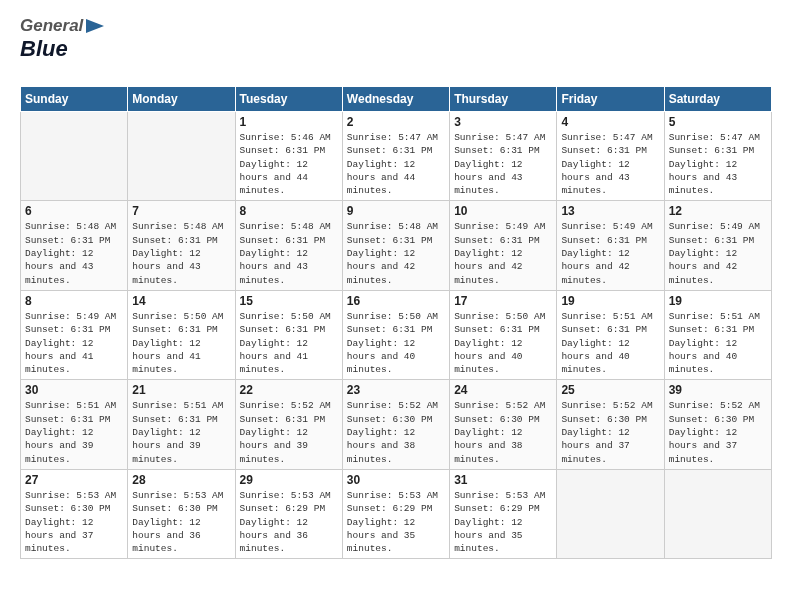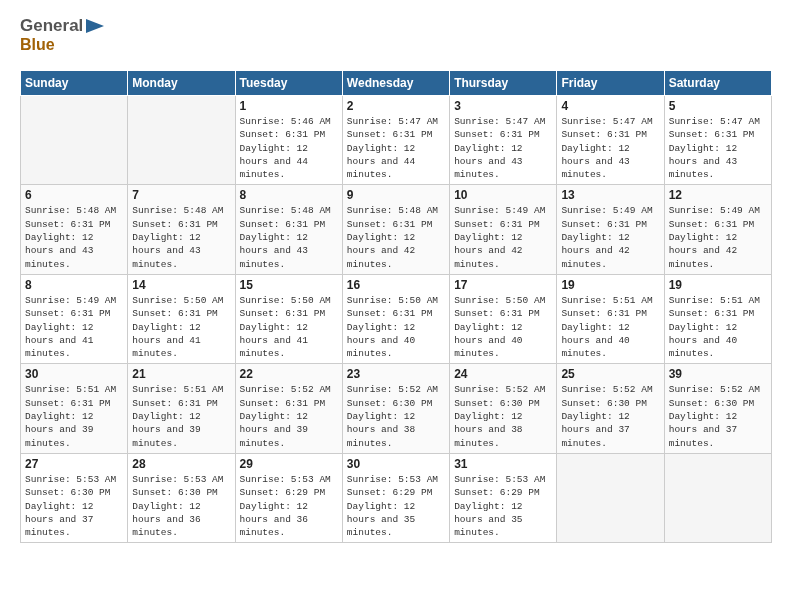--- a/index.html
+++ b/index.html
@@ -1,44 +1,44 @@
 <!DOCTYPE html>
 <html><head>
   <meta charset="utf-8">
   <style>
     * { box-sizing: border-box; margin: 0; padding: 0; }
     body { font-family: Arial, sans-serif; background: #fff; width: 792px; min-height: 612px; }
     .page { width: 792px; padding: 16px 20px; }
     .header { display: flex; justify-content: space-between; align-items: flex-start; margin-bottom: 4px; }
-    .logo { display: flex; flex-direction: column; align-items: flex-start; }
+    .logo { display: flex; flex-direction: column; align-items: flex-start; font-style: italic; }
     .title-block { text-align: right; }
     .main-title { font-size: 36px; color: #1a3a5c; font-weight: bold; }
     .sub-title { font-size: 14px; color: #333; }
-    .calendar { width: 100%; border-collapse: collapse; margin-top: 16px; font-size: 10.5px; }
+    .calendar { width: 100%; border-collapse: collapse; margin-top: 24px; font-size: 10.5px; }
     .calendar th { background: #2a6496; color: white; padding: 5px 4px; text-align: left; font-size: 12px; border: 1px solid #fff; }
     .calendar td { border: 1px solid #ccc; vertical-align: top; padding: 3px 4px; min-width: 100px; height: 78px; background: #fff; }
     .calendar td.empty { background: #f5f5f5; }
     .day-num { font-weight: bold; font-size: 12px; margin-bottom: 2px; color: #222; }
     .day-info { font-size: 9.5px; color: #333; line-height: 1.4; font-family: Liberation Mono, monospace; }
     .calendar tr:nth-child(even) td:not(.empty) { background: #fafafa; }
   </style>
 </head>
 <body>
 
 <div class="page">
   <div class="header">
     <div class="logo">
     <div style="display:flex;align-items:center;gap:3px;">
       <span style="font-size:17px;font-weight:bold;color:#555;">General</span>
       <svg width="18" height="14" viewBox="0 0 18 14">
         <polygon points="0,0 18,7 0,14" fill="#2a6496"></polygon>
       </svg>
     </div>
     <div>
-      <span style="font-size:16px;font-weight:bold;color:#a16207;">Blue</span>
+      <span style="font-size:22px;font-weight:bold;color:#0f172a;">Blue</span>
     </div>
   </div>
     <div class="title-block">
       <div class="main-title"></div>
       <div class="sub-title"></div>
     </div>
   </div>
 
   <table class="calendar">
     <thead>

